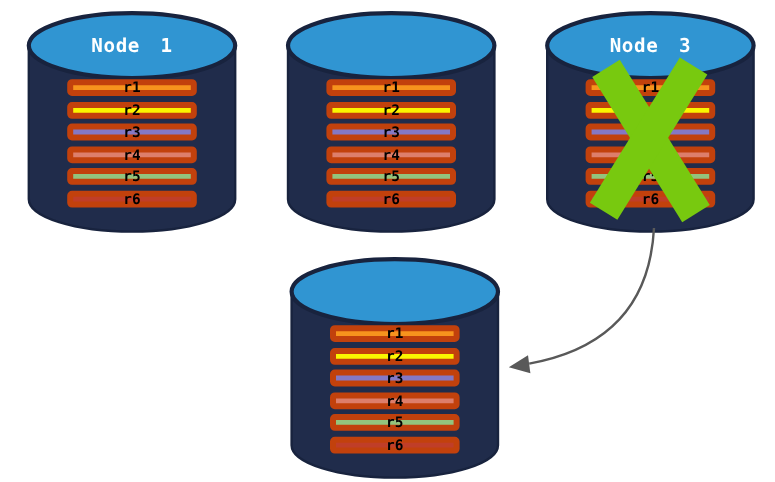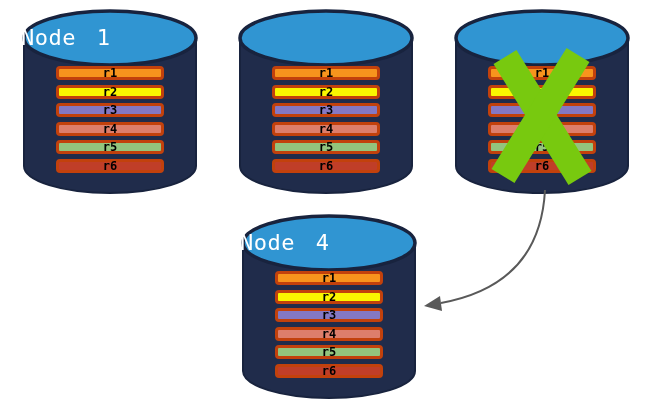--- a/index.html
+++ b/index.html
@@ -22,40 +22,41 @@
   .node svg.cyl {
     position: absolute;
     left: 0; top: 0;
   }
   .node .title {
     position: absolute;
     top: 19px;
     left: 0;
     width: 100%;
     height: 22px;
+    text-align: center;
     font-family: "DejaVu Sans Mono", "Liberation Mono", monospace;
-    font-weight: normal;
-    font-size: 22px;
+    font-weight: bold;
+    font-size: 16px;
     line-height: 22px;
     word-spacing: 7px;
     letter-spacing: 0.5px;
   }
   .rows {
     position: absolute;
     left: 35px;
     top: 58px;
     width: 108px;
     display: flex;
     flex-direction: column;
     gap: 4.5px;
   }
   .row {
     box-sizing: border-box;
     height: 14px;
-    border: 3px solid #c2410c;
+    border: 5px solid #c2410c;
     border-radius: 4px;
     display: flex;
     align-items: center;
     justify-content: center;
     font-family: "DejaVu Sans Mono", "Liberation Mono", monospace;
     font-weight: bold;
     font-size: 12px;
     line-height: 1;
   }
   .xmark {
@@ -127,20 +128,21 @@
           <span>r6</span>
         </div>
     </div>
   </div>
 
   <div class="node" style="left:453px; top:8px;">
     <svg class="cyl" width="178" height="188" viewBox="0 0 178 188">
       <path d="M3,30 L3,158 A86,27 0 0 0 175,158 L175,30 Z" stroke-width="2" style="fill: rgb(32, 44, 75); stroke: rgb(24, 35, 62);"></path>
       <ellipse cx="89" cy="30" rx="86" ry="27" stroke-width="3.5" style="fill: rgb(48, 149, 210); stroke: rgb(24, 35, 62);"></ellipse>
     </svg>
+    <div class="title" style="color: rgb(255, 255, 255);">Node 3</div>
     <div class="rows" style="color: rgb(0, 0, 0);">
       <div class="row" style="background: rgb(247, 148, 29);">
           <span>r1</span>
         </div>
       <div class="row" style="background: rgb(250, 246, 0);">
           <span>r2</span>
         </div>
       <div class="row" style="background: rgb(132, 120, 196);">
           <span>r3</span>
         </div>
@@ -158,21 +160,20 @@
       <line x1="52" y1="49" x2="127" y2="170" stroke-width="27" style="stroke: rgb(120, 201, 15);"></line>
       <line x1="125" y1="47" x2="50" y2="168" stroke-width="27" style="stroke: rgb(120, 201, 15);"></line>
     </svg>
   </div>
 
   <div class="node" style="left:240px; top:213px;">
     <svg class="cyl" width="178" height="188" viewBox="0 0 178 188">
       <path d="M3,30 L3,158 A86,27 0 0 0 175,158 L175,30 Z" stroke-width="2" style="fill: rgb(32, 44, 75); stroke: rgb(24, 35, 62);"></path>
       <ellipse cx="89" cy="30" rx="86" ry="27" stroke-width="3.5" style="fill: rgb(48, 149, 210); stroke: rgb(24, 35, 62);"></ellipse>
     </svg>
-    <div class="title" style="color: rgb(255, 255, 255);">Node 4</div>
     <div class="rows" style="color: rgb(0, 0, 0);">
       <div class="row" style="background: rgb(247, 148, 29);">
           <span>r1</span>
         </div>
       <div class="row" style="background: rgb(250, 246, 0);">
           <span>r2</span>
         </div>
       <div class="row" style="background: rgb(132, 120, 196);">
           <span>r3</span>
         </div>

